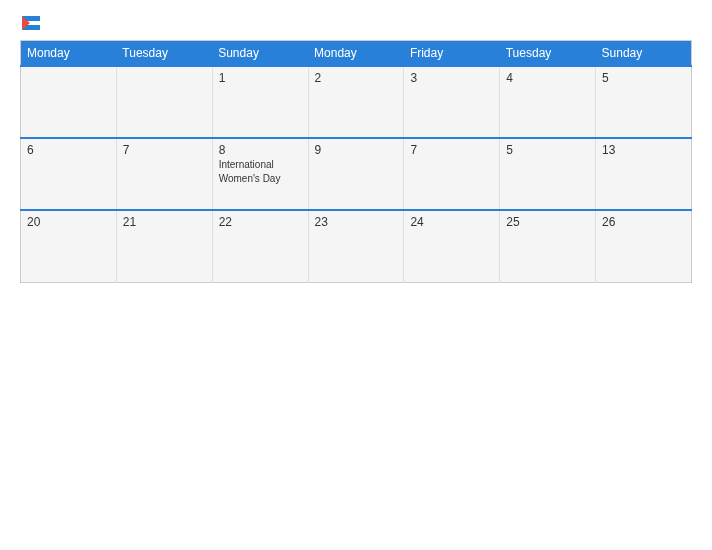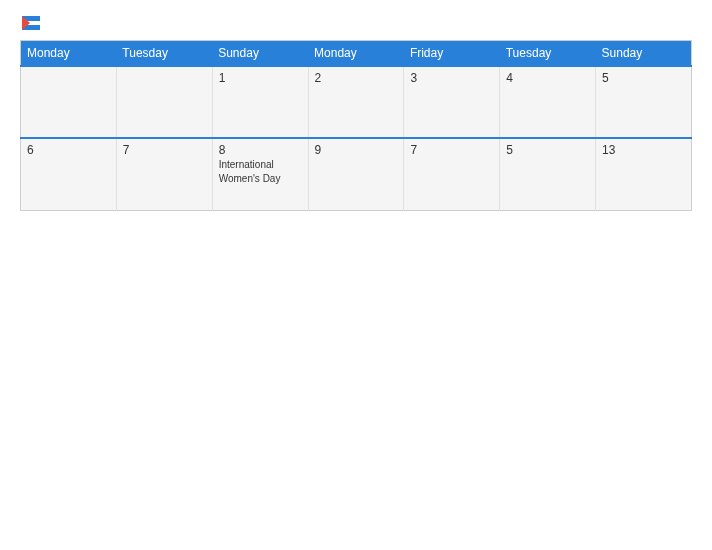--- a/index.html
+++ b/index.html
@@ -172,15 +172,38 @@
           <td>
             <span class="day-num">7</span>
           </td>
           <td>
             <span class="day-num">5</span>
           </td>
           <td>
             <span class="day-num">13</span>
           </td>
         </tr>
+        <tr>
+          <td>
+            <span class="day-num">20</span>
+          </td>
+          <td>
+            <span class="day-num">21</span>
+          </td>
+          <td>
+            <span class="day-num">22</span>
+          </td>
+          <td>
+            <span class="day-num">23</span>
+          </td>
+          <td>
+            <span class="day-num">24</span>
+          </td>
+          <td>
+            <span class="day-num">25</span>
+          </td>
+          <td>
+            <span class="day-num">26</span>
+          </td>
+        </tr>
       </tbody>
   </table>
 </div>
 
 </body></html>

